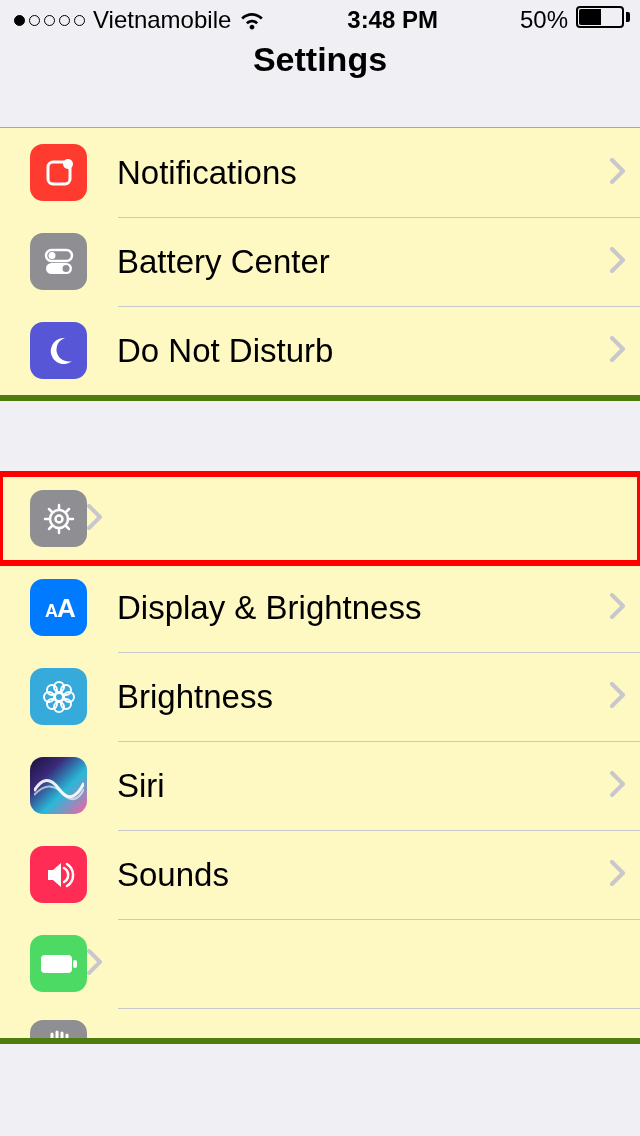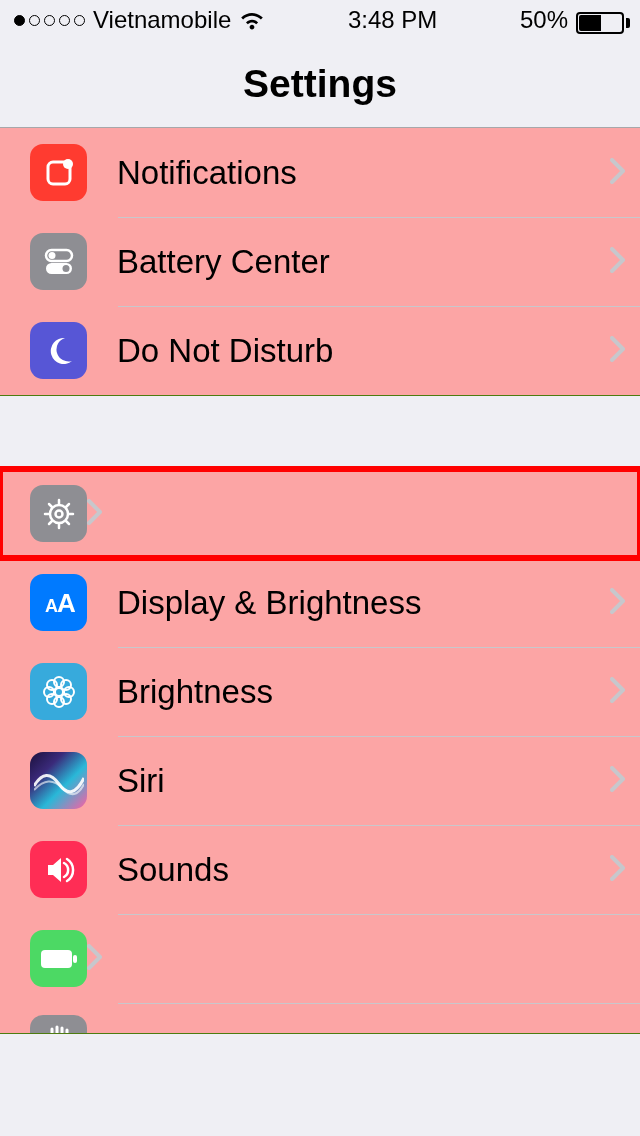--- a/index.html
+++ b/index.html
@@ -17,21 +17,21 @@
     display: flex;
     align-items: center;
     justify-content: space-between;
     padding: 0 10px 0 14px;
     font-size: 24px;
     font-weight: 500;
     color: #000;
     gap: 23px;
   }
   .status-left  { display: flex; align-items: center; gap: 8px; }
-  .status-right { display: flex; align-items: flex-end; gap: 8px; }
+  .status-right { display: flex; align-items: flex-start; gap: 8px; }
   .signal-dots { display: flex; gap: 4px; }
   .signal-dots span {
     width: 11px; height: 11px; border-radius: 50%;
     border: 1.5px solid #000;
     display: inline-block;
   }
   .signal-dots span.filled { background: #000; }
   .wifi-icon svg { display: block; }
   .battery {
     display: flex; align-items: center; gap: 2px;
@@ -45,33 +45,32 @@
     width: 50%; background: #000; border-radius: 2px 0 0 2px;
   }
   .battery-cap {
     width: 4px; height: 10px; background: #000; border-radius: 0 2px 2px 0;
   }
 
   
   .nav-bar {
     height: 88px;
     display: flex;
-    align-items: center;
     justify-content: center;
     border-bottom: 1px solid #a7a7aa;
-    font-size: 39px;
+    font-size: 34px;
     font-weight: 700;
     color: #000;
   }
 
   
   .group {
-    background: #fca5a5;
+    background: #fef9c3;
     border-top: 1px solid #c8c7cc;
-    border-bottom: 1px solid #4d7c0f;
+    border-bottom: 6px solid #4d7c0f;
   }
   .group.first { border-top: none; }
   .group + .group { margin-top: 72px; }
 
   
   .row {
     display: flex;
     align-items: center;
     height: 89px;
     padding: 0 14px 0 30px;
@@ -132,21 +131,21 @@
         <span></span>
         <span></span>
     </span>
     <span>Vietnamobile</span>
     <span class="wifi-icon">
       <svg width="26" height="20" viewBox="0 0 26 20">
         <path d="M13 19.5c1.3 0 2.4-1.1 2.4-2.4S14.3 14.7 13 14.7s-2.4 1.1-2.4 2.4 1.1 2.4 2.4 2.4zM7 12.4l1.9 1.9c2.3-2.3 6-2.3 8.3 0l1.9-1.9C15.7 9 10.3 9 7 12.4zM2.2 7.6 4.1 9.5c4.9-4.9 12.9-4.9 17.8 0l1.9-1.9C17.7 1.5 8.3 1.5 2.2 7.6z" fill="#000"></path>
       </svg>
     </span>
   </div>
-  <span style="font-weight:400;">3:48 PM</span>
+  <span style="font-weight:700;">3:48 PM</span>
   <div class="status-right">
     <span>50%</span>
     <span class="battery">
       <span class="battery-body">
           <span class="battery-fill"></span>
         </span>
       <span class="battery-cap"></span>
     </span>
   </div>
 </div>

